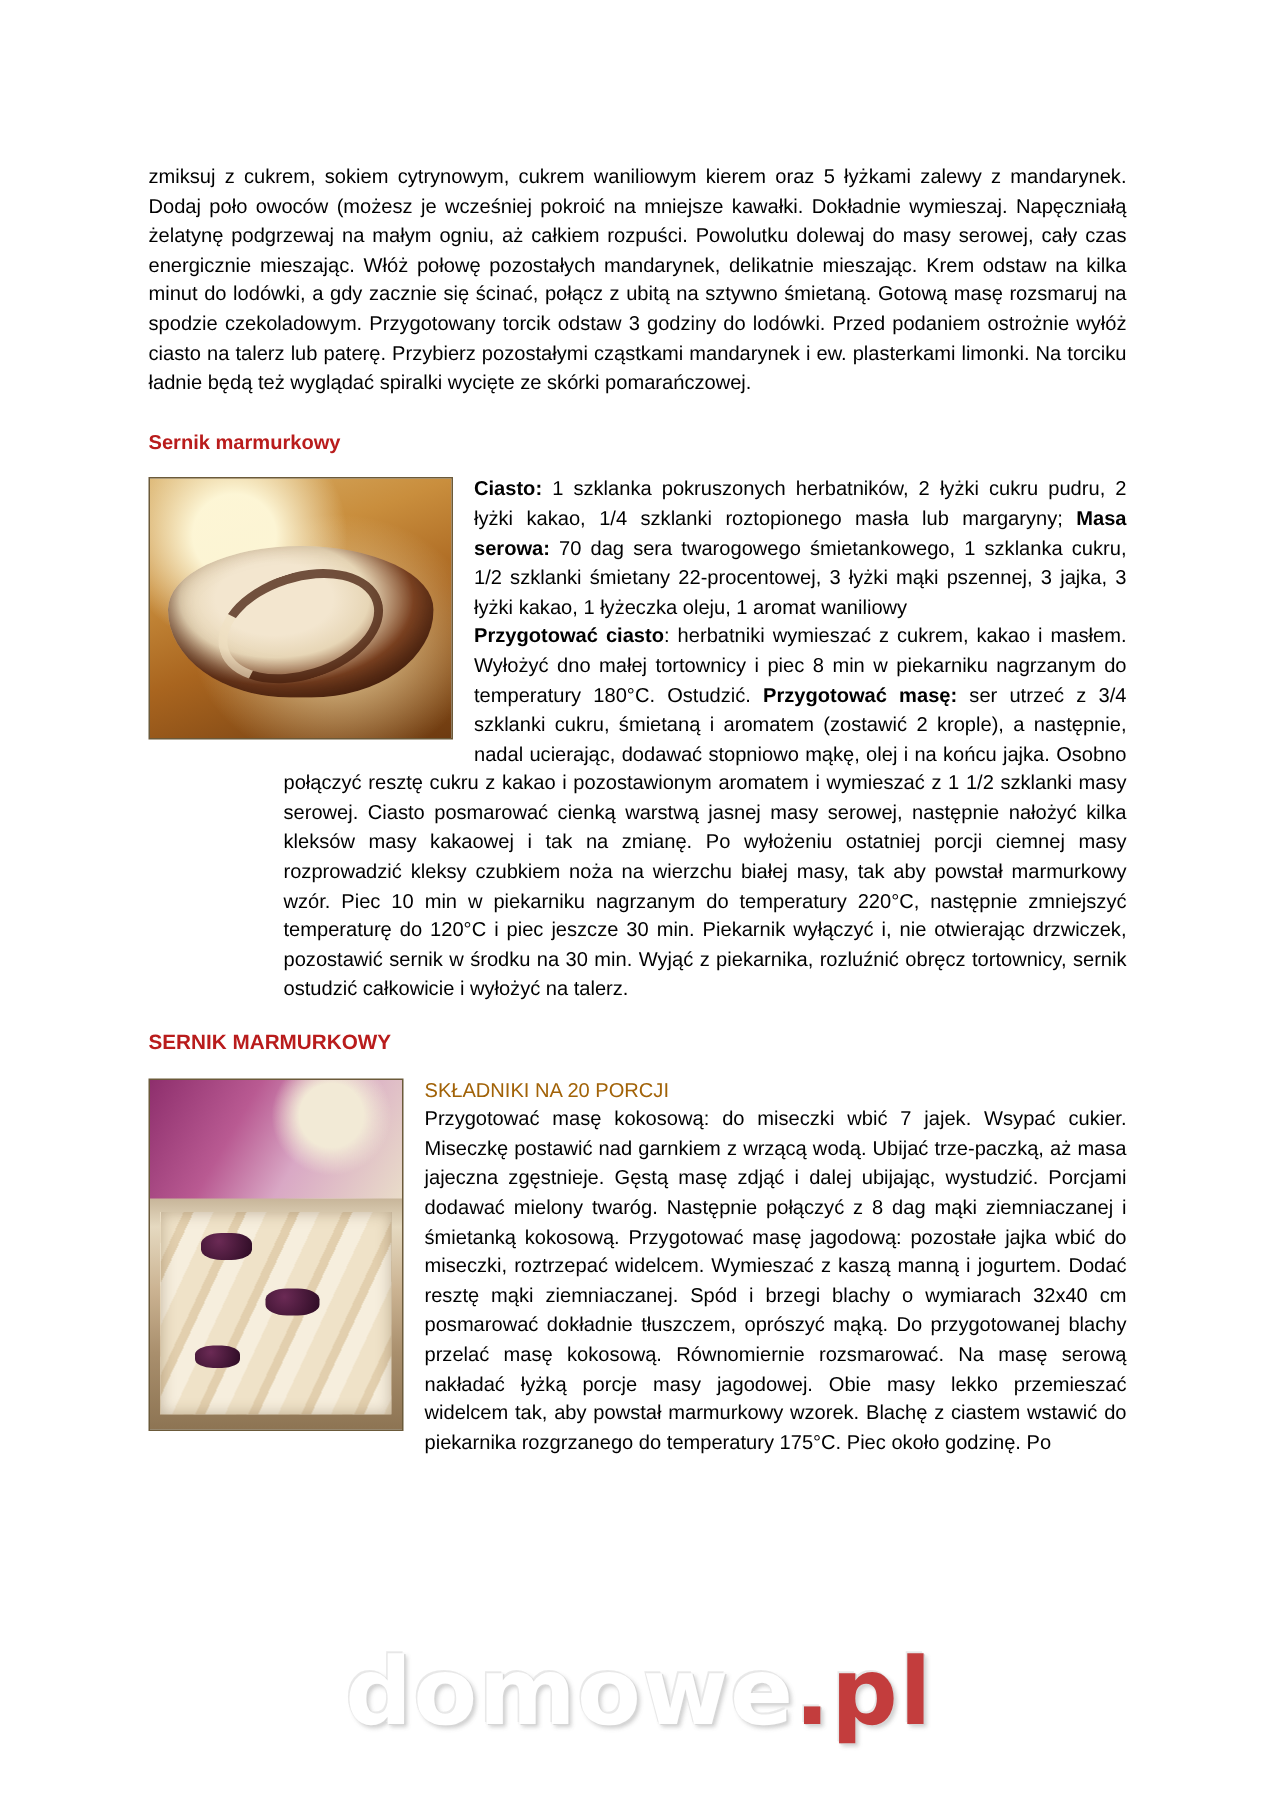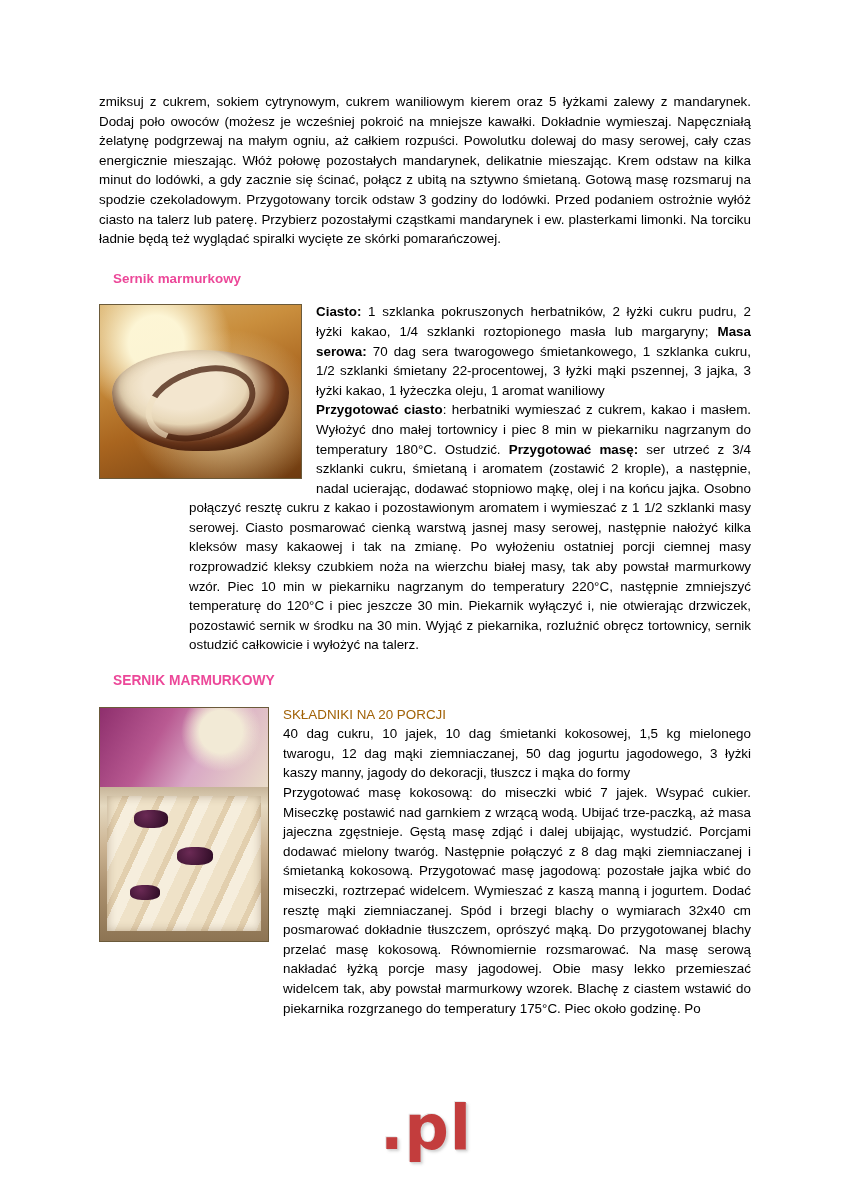--- a/index.html
+++ b/index.html
@@ -14,36 +14,36 @@
     position: relative;
     width: 849px;
     height: 1200px;
     background: #ffffff;
     overflow: hidden;
     box-sizing: border-box;
   }
   .content {
     position: absolute;
     left: 99px;
-    top: 92px;
+    top: 108px;
     width: 652px;
   }
   p {
     margin: 0 0 0 0;
     font-size: 13.4px;
     line-height: 19.6px;
     text-align: justify;
     color: #000000;
   }
   .heading-red {
-    color: #ec4899;
+    color: #b91c1c;
     font-weight: bold;
     font-size: 13.4px;
     line-height: 19.6px;
-    margin: 14px;
+    margin: 0;
   }
   .heading-red.caps {
     font-size: 13.8px;
   }
   .block-gap-top {
     margin-top: 20px;
   }
   .section-gap {
     margin-top: 16px;
   }
@@ -192,25 +192,25 @@
 
     <div class="recipe-wrap">
       <div class="photo p2">
         <div class="berry b1"></div>
         <div class="berry b2"></div>
         <div class="berry b3"></div>
       </div>
 
       <div class="ingredients p2-offset">
         <p class="ingr-title">SKŁADNIKI NA 20 PORCJI</p>
-        <p>40 dag cukru, 10 jajek, 10 dag śmietanki kokosowej, 1,5 kg mielonego twarogu, 12 dag mąki ziemniaczanej, 50 dag jogurtu jagodowego, 3 łyżki kaszy manny, jagody do dekoracji, tłuszcz i mąka do formy</p>
         <p class="para">Przygotować masę kokosową: do miseczki wbić 7 jajek. Wsypać cukier. Miseczkę postawić nad garnkiem z wrzącą wodą. Ubijać trze-paczką, aż masa jajeczna zgęstnieje. Gęstą masę zdjąć i dalej ubijając, wystudzić. Porcjami dodawać mielony twaróg. Następnie połączyć z 8 dag mąki ziemniaczanej i śmietanką kokosową. Przygotować masę jagodową: pozostałe jajka wbić do miseczki, roztrzepać widelcem. Wymieszać z kaszą manną i jogurtem. Dodać resztę mąki ziemniaczanej. Spód i brzegi blachy o wymiarach 32x40 cm posmarować dokładnie tłuszczem, oprószyć mąką. Do przygotowanej blachy przelać masę kokosową. Równomiernie rozsmarować. Na masę serową nakładać łyżką porcje masy jagodowej. Obie masy lekko przemieszać widelcem tak, aby powstał marmurkowy wzorek. Blachę z ciastem wstawić do piekarnika rozgrzanego do temperatury 175°C. Piec około godzinę. Po</p>
       </div>
       <div class="clear"></div>
     </div>
 
   </div>
 
   <div class="watermark">
+      <span>domowe</span>
       <span class="wm-red">.pl</span>
   </div>
 
 </div>
 
 </body></html>

